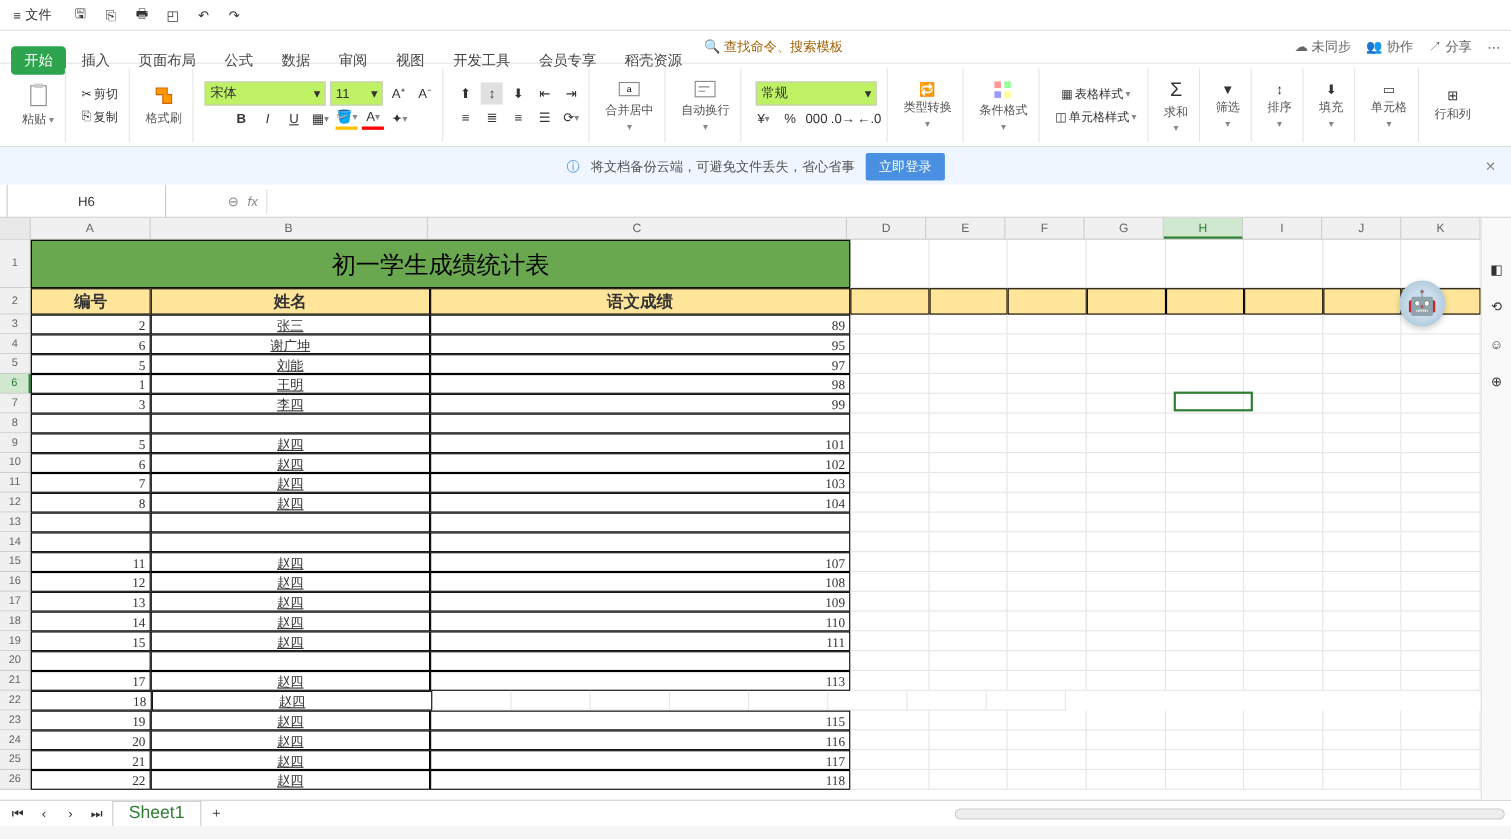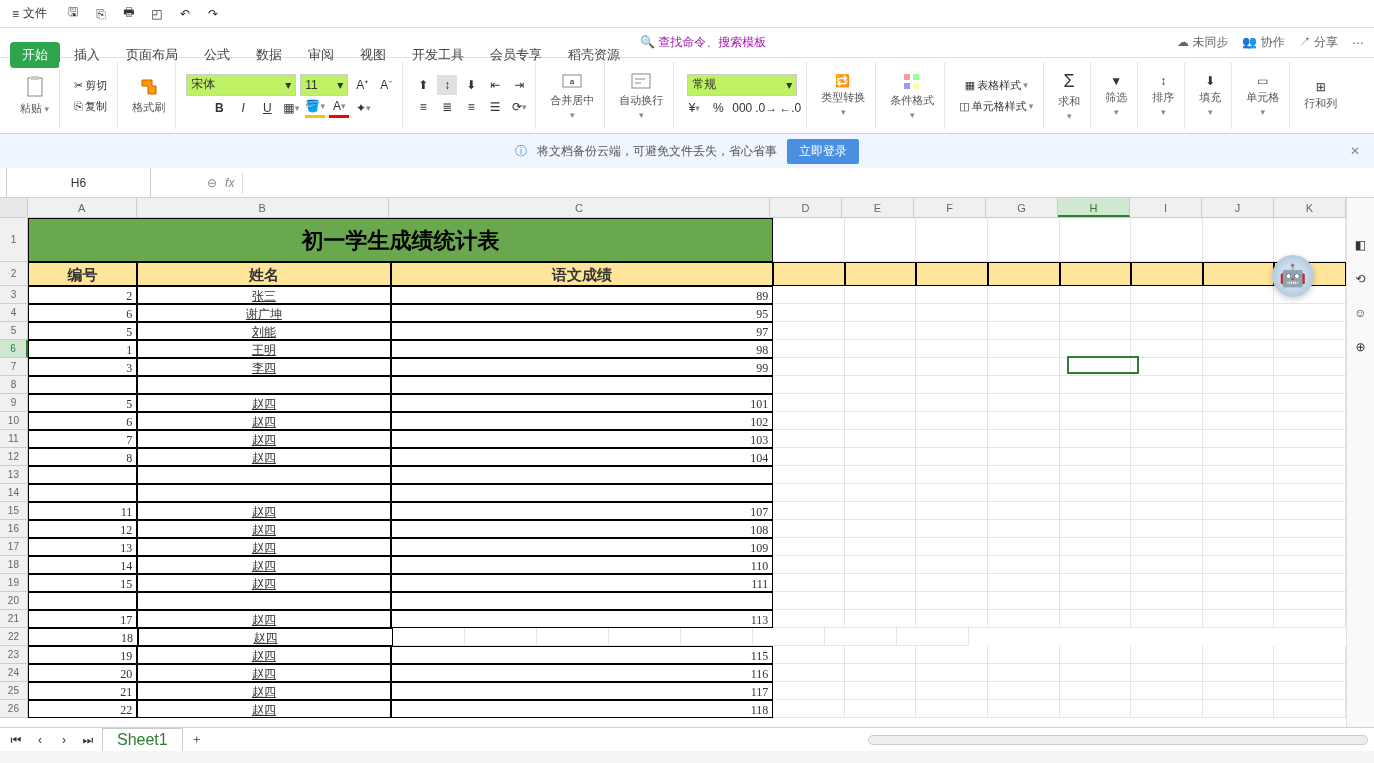--- a/index.html
+++ b/index.html
@@ -36,34 +36,34 @@
 .ch.active { background: #d0e8d0; color: #2e7d32; border-bottom: 2px solid #2e7d32; }
 .rows { }
 .gr { display: flex; height: 18px; }
 .gr .rh { width: 28px; background: #f0f0f0; border-right: 1px solid #ccc; border-bottom: 1px solid #ccc; text-align: center; font-size: 10px; color: #666; line-height: 18px; }
 .gr .rh.active { background: #d0e8d0; color: #2e7d32; border-right: 2px solid #2e7d32; }
 .gr .cell { border-right: 1px solid #e5e5e5; border-bottom: 1px solid #e5e5e5; padding: 0 4px; font-size: 12px; line-height: 18px; overflow: hidden; white-space: nowrap; }
 .gr .cell.A { width: 110px; text-align: right; } .gr .cell.B { width: 255px; text-align: center; } .gr .cell.C { width: 385px; text-align: right; }
 .gr .cell.std { width: 72px; }
 .gr.title-row { height: 44px; }
 .gr.title-row .rh { line-height: 44px; }
-.gr.title-row .merged { width: 750px; background: #6aa84f; color: #000; font-size: 22px; font-weight: bold; text-align: center; line-height: 44px; border: 1px solid #000; font-family: SimSun, serif; }
+.gr.title-row .merged { width: 750px; background: #6aa84f; color: #000; font-size: 22px; font-weight: normal; text-align: center; line-height: 44px; border: 1px solid #000; font-family: SimSun, serif; }
 .gr.hdr-row { height: 24px; }
 .gr.hdr-row .rh { line-height: 24px; }
 .gr.hdr-row .cell { background: #ffe599; font-weight: bold; font-size: 15px; text-align: center; border: 1px solid #000; line-height: 24px; font-family: SimSun, serif; }
 .gr .cell.data-A { text-align: right; font-family: SimSun, serif; border: 1px solid #000; width:110px;}
 .gr .cell.data-B { text-align: center; font-family: SimSun, serif; text-decoration: underline; border: 1px solid #000; width:255px;}
 .gr .cell.data-C { text-align: right; font-family: SimSun, serif; border: 1px solid #000; width:385px;}
 .selected-cell { position: absolute; border: 2px solid #2e7d32; pointer-events: none; }
 .right-panel { width: 28px; background: #f9f9f9; border-left: 1px solid #e0e0e0; display: flex; flex-direction: column; align-items: center; gap: 20px; padding-top: 40px; }
 .bottom-bar { height: 24px; display: flex; align-items: center; border-top: 1px solid #d0d0d0; padding: 0 6px; gap: 4px; }
 .sheet-tab { padding: 2px 14px; border: 1px solid #ccc; border-bottom: none; background: #fff; font-size: 16px; cursor: pointer; color: #2e7d32; }
 .footer { height: 12px; background: #f5f5f5; }
 .avatar { position: absolute; right: 60px; top: 255px; width: 42px; height: 42px; border-radius: 50%; background: radial-gradient(circle, #cde 40%, #9bc); display:flex; align-items:center; justify-content:center; font-size:22px; box-shadow: 0 2px 6px rgba(0,0,0,0.2);}
-.search-box { color:#a21caf; font-size:12px; margin-left:6px;}
+.search-box { color:#a16207; font-size:12px; margin-left:6px;}
 .drop::after{content:" ▾"; font-size:9px; color:#888;}
 </style>
 </head>
 <body>
 
 <div class="titlebar">
   <div class="file-menu">
     <span>≡</span>
     <span>文件</span>
   </div>

